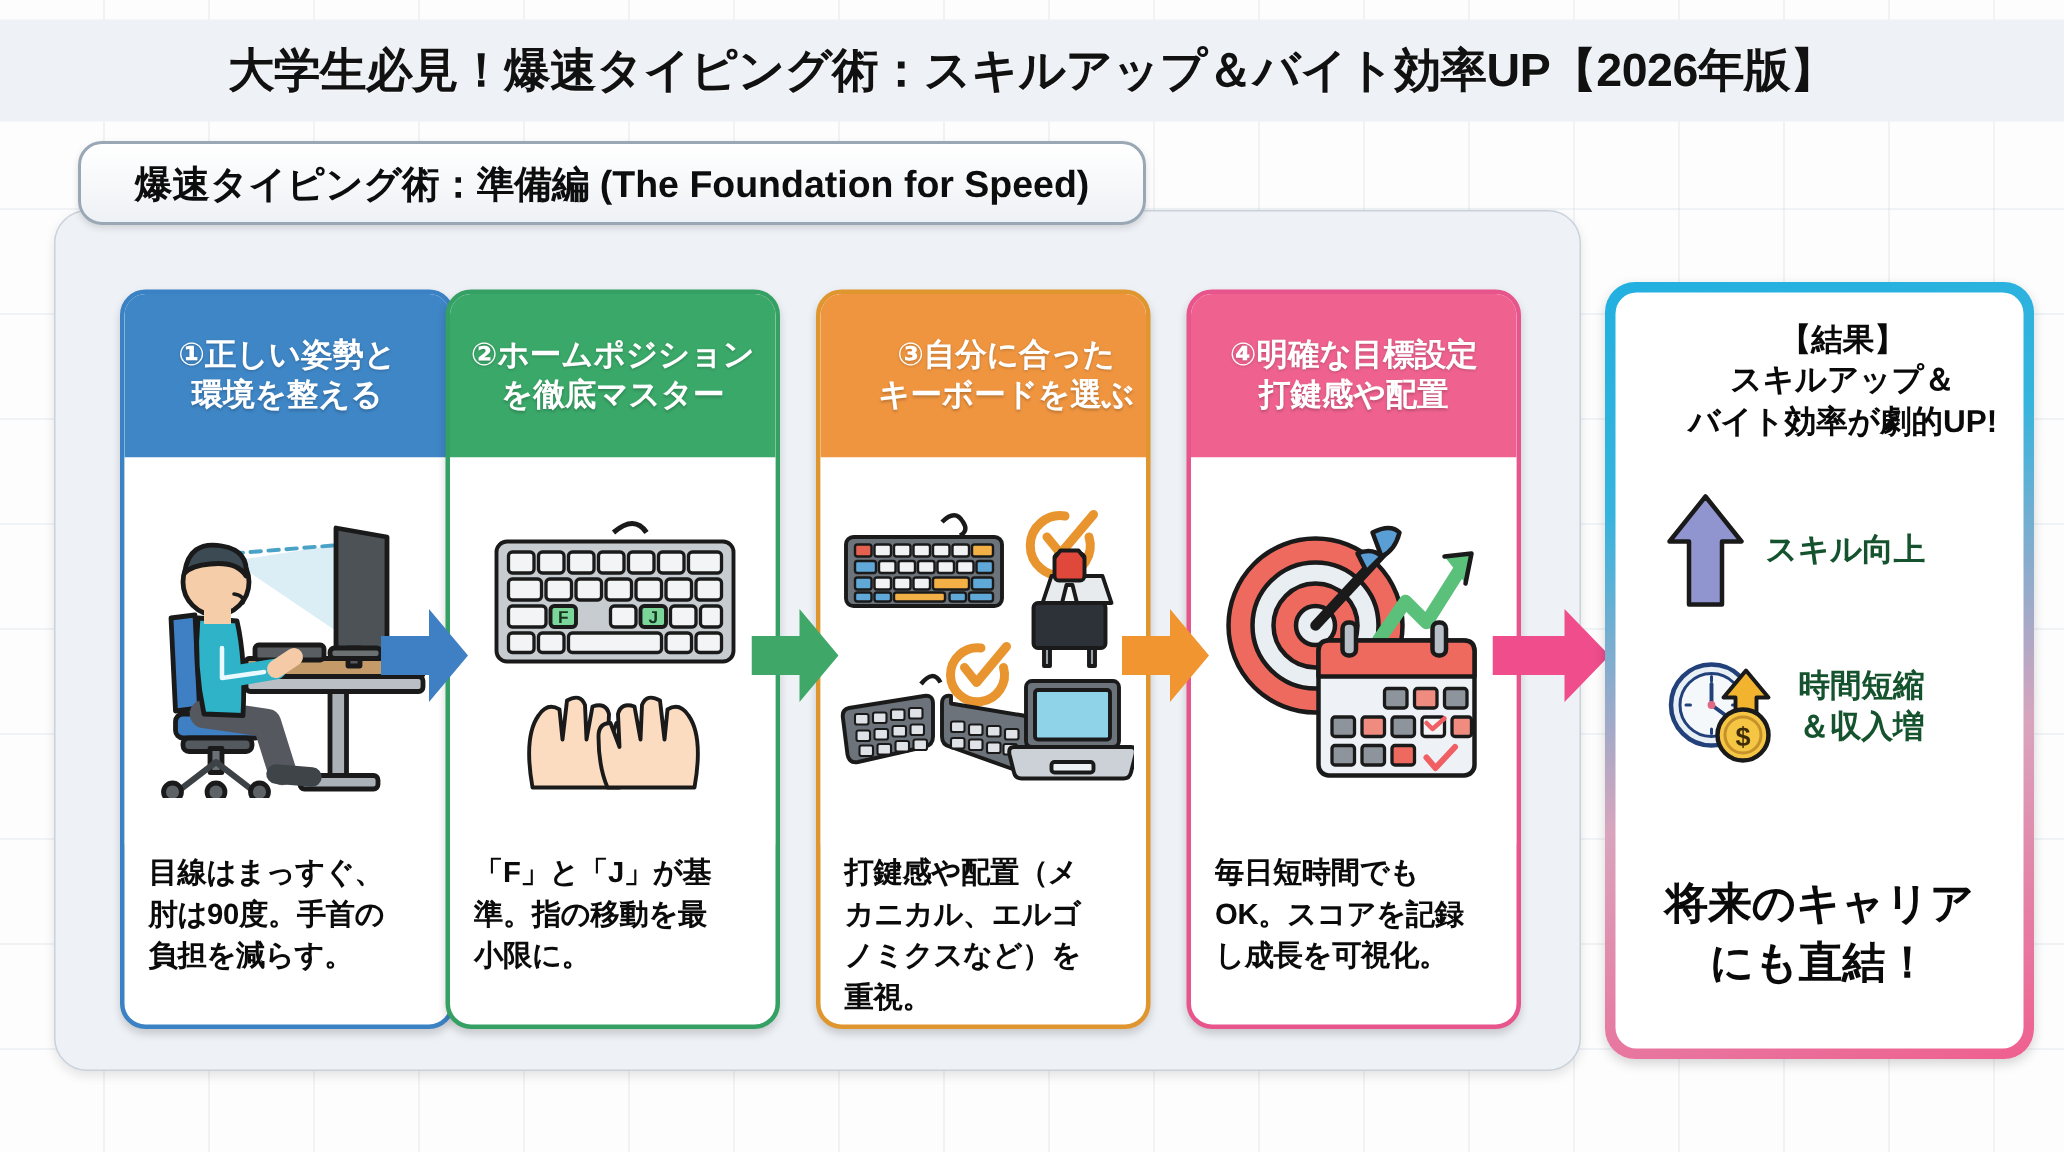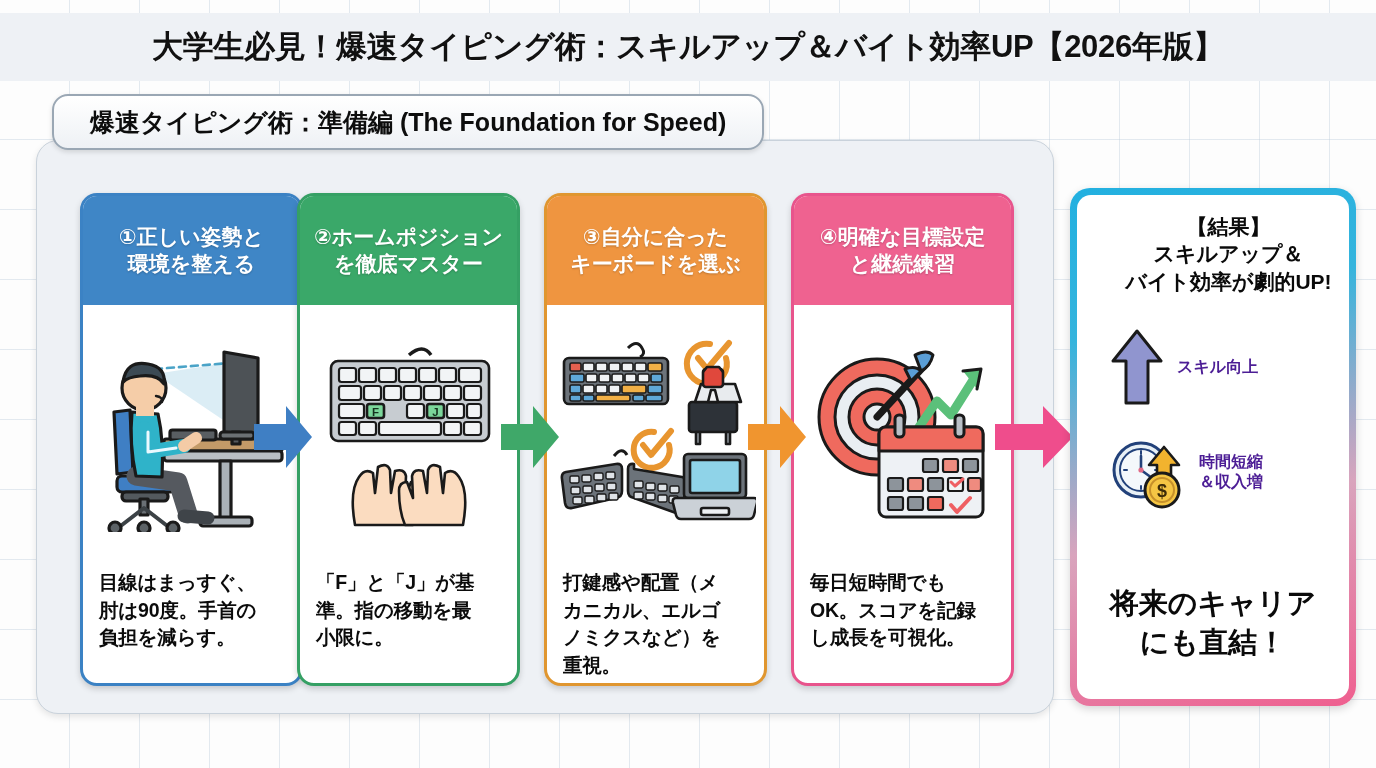--- a/index.html
+++ b/index.html
@@ -78,21 +78,21 @@
   .card-body span{
     font-size:19.5px; font-weight:bold; color:#0b0b0b; line-height:1.42;
     display:block; letter-spacing:-.2px;
   }
 
   #card-1{ left:50px; border-color:#3b82c4;margin-left:30px; }
   #card-1 .card-head{ background:#3f86c6; }
   #card-2{ left:297px; border-color:#35a064; }
   #card-2 .card-head{ background:#3aa869; }
   #card-3{ left:544px; border-color:#e0962f; }
-  #card-3 .card-head{ background:#ef9540; }
+  #card-3 .card-head{ background:#ef9540;justify-content:flex-end; }
   #card-4{ left:791px; border-color:#e8548c; }
   #card-4 .card-head{ background:#ef6290; }
 
   
   .arrow{ position:absolute; top:406px; width:58px; height:62px; z-index:5; }
   #arrow-1{ left:254px; }
   #arrow-2{ left:501px; }
   #arrow-3{ left:748px; }
   #arrow-4{ left:995px; width:78px; }
 
@@ -112,21 +112,21 @@
   #result-title span{
     display:block; font-size:21px; font-weight:bold; color:#0a0a0a; line-height:1.3;
     white-space:nowrap;
     margin-left:31px;
   }
   .benefit{
     display:flex; align-items:center; gap:14px; width:100%; padding-left:22px;
   }
   #benefit-1{ margin-top:34px; }
   #benefit-2{ margin-top:30px; }
-  .benefit-label{ font-size:16px; font-weight:bold; color:#4c1d95; line-height:1.26; }
+  .benefit-label{ font-size:21px; font-weight:bold; color:#14532d; line-height:1.26; }
   #result-footer{ margin-top:auto; margin-bottom:26px; text-align:center; }
   #result-footer span{
     display:block; font-size:29px; font-weight:bold; color:#0a0a0a; line-height:1.32;
     white-space:nowrap;
   }
 </style>
 </head>
 <body>
 
 <div id="grid-bg"></div>
@@ -335,21 +335,21 @@
       </g>
     </svg>
   </div>
   <div class="card-body">
     <span>打鍵感や配置（メカニカル、エルゴノミクスなど）を重視。</span>
   </div>
 </div>
 
 <div class="card" id="card-4">
   <div class="card-head">
-    <span><b>④明確な目標設定</b><br><b>と継続練習</b></span>
+    <span><b>④明確な目標設定</b><br><b>打鍵感や配置</b></span>
   </div>
   <div class="card-art">
     <svg width="196" height="190" viewBox="0 0 196 190">
       <g stroke="#1a1a1a" stroke-width="3" stroke-linejoin="round" stroke-linecap="round">
 
         <circle cx="72" cy="78" r="58" fill="#ef6a5e"></circle>
         <circle cx="72" cy="78" r="42" fill="#e9eef2"></circle>
         <circle cx="72" cy="78" r="28" fill="#ef6a5e"></circle>
         <circle cx="72" cy="78" r="13" fill="#e9eef2"></circle>
 

